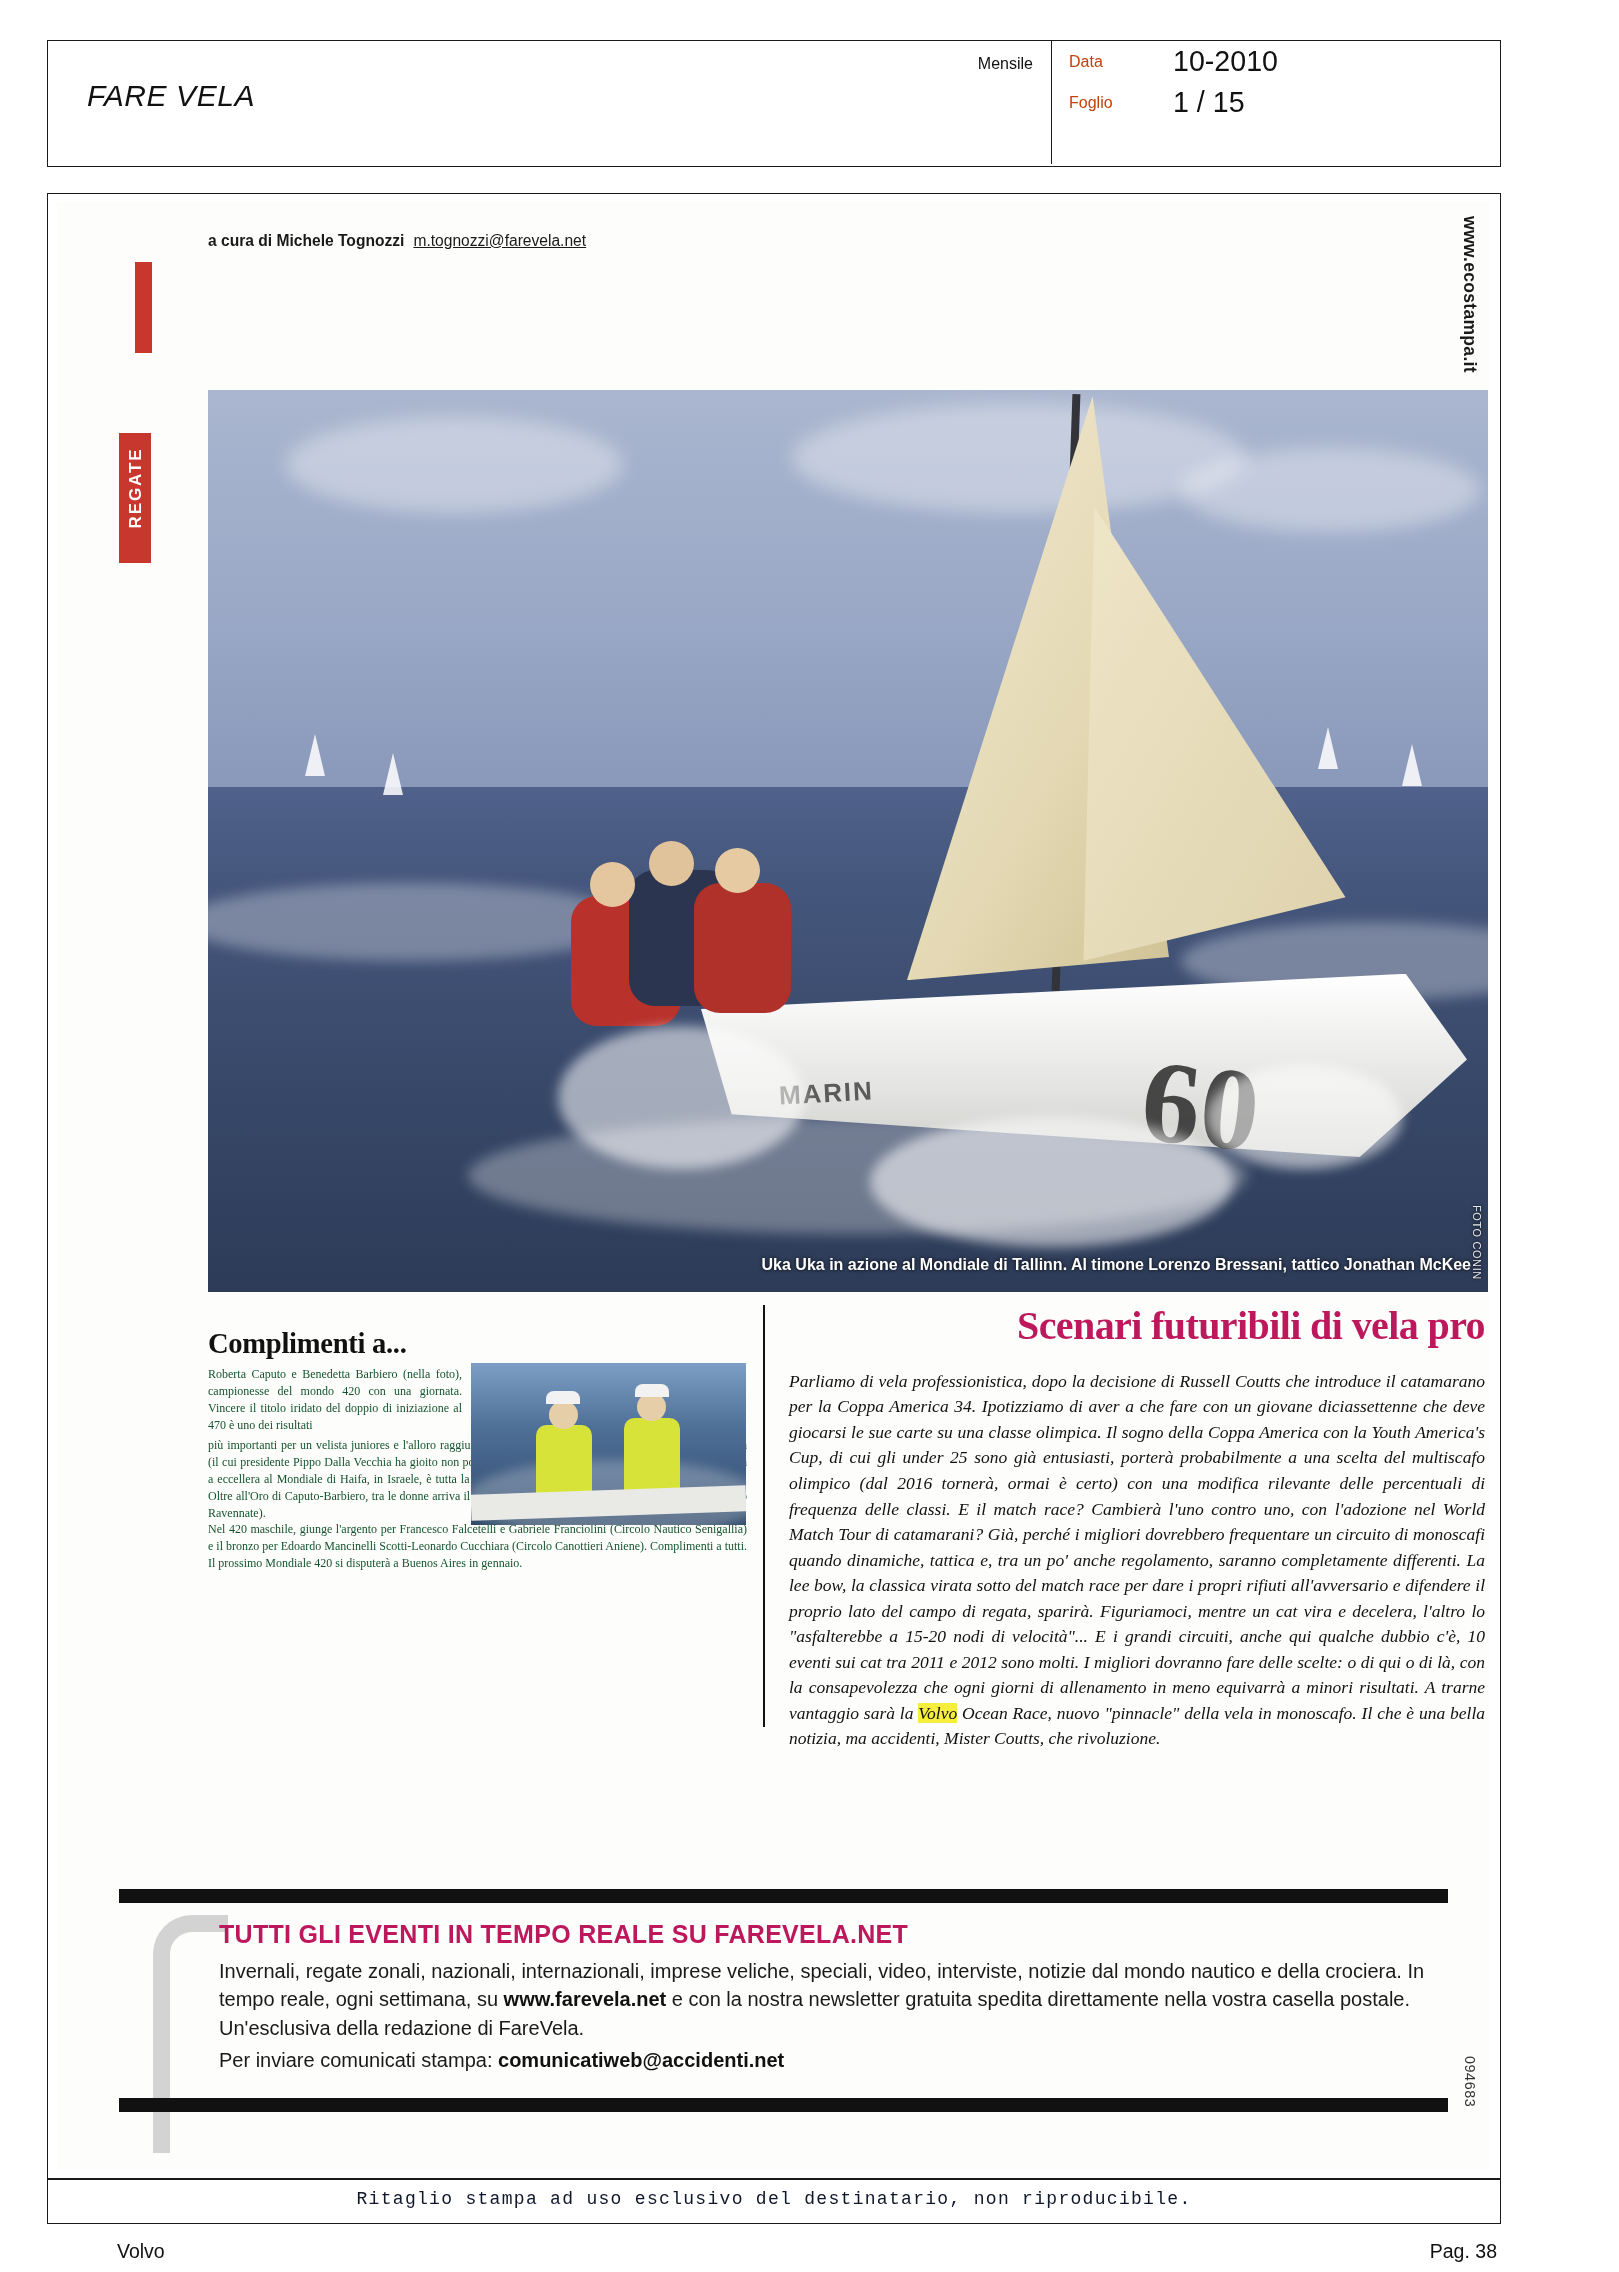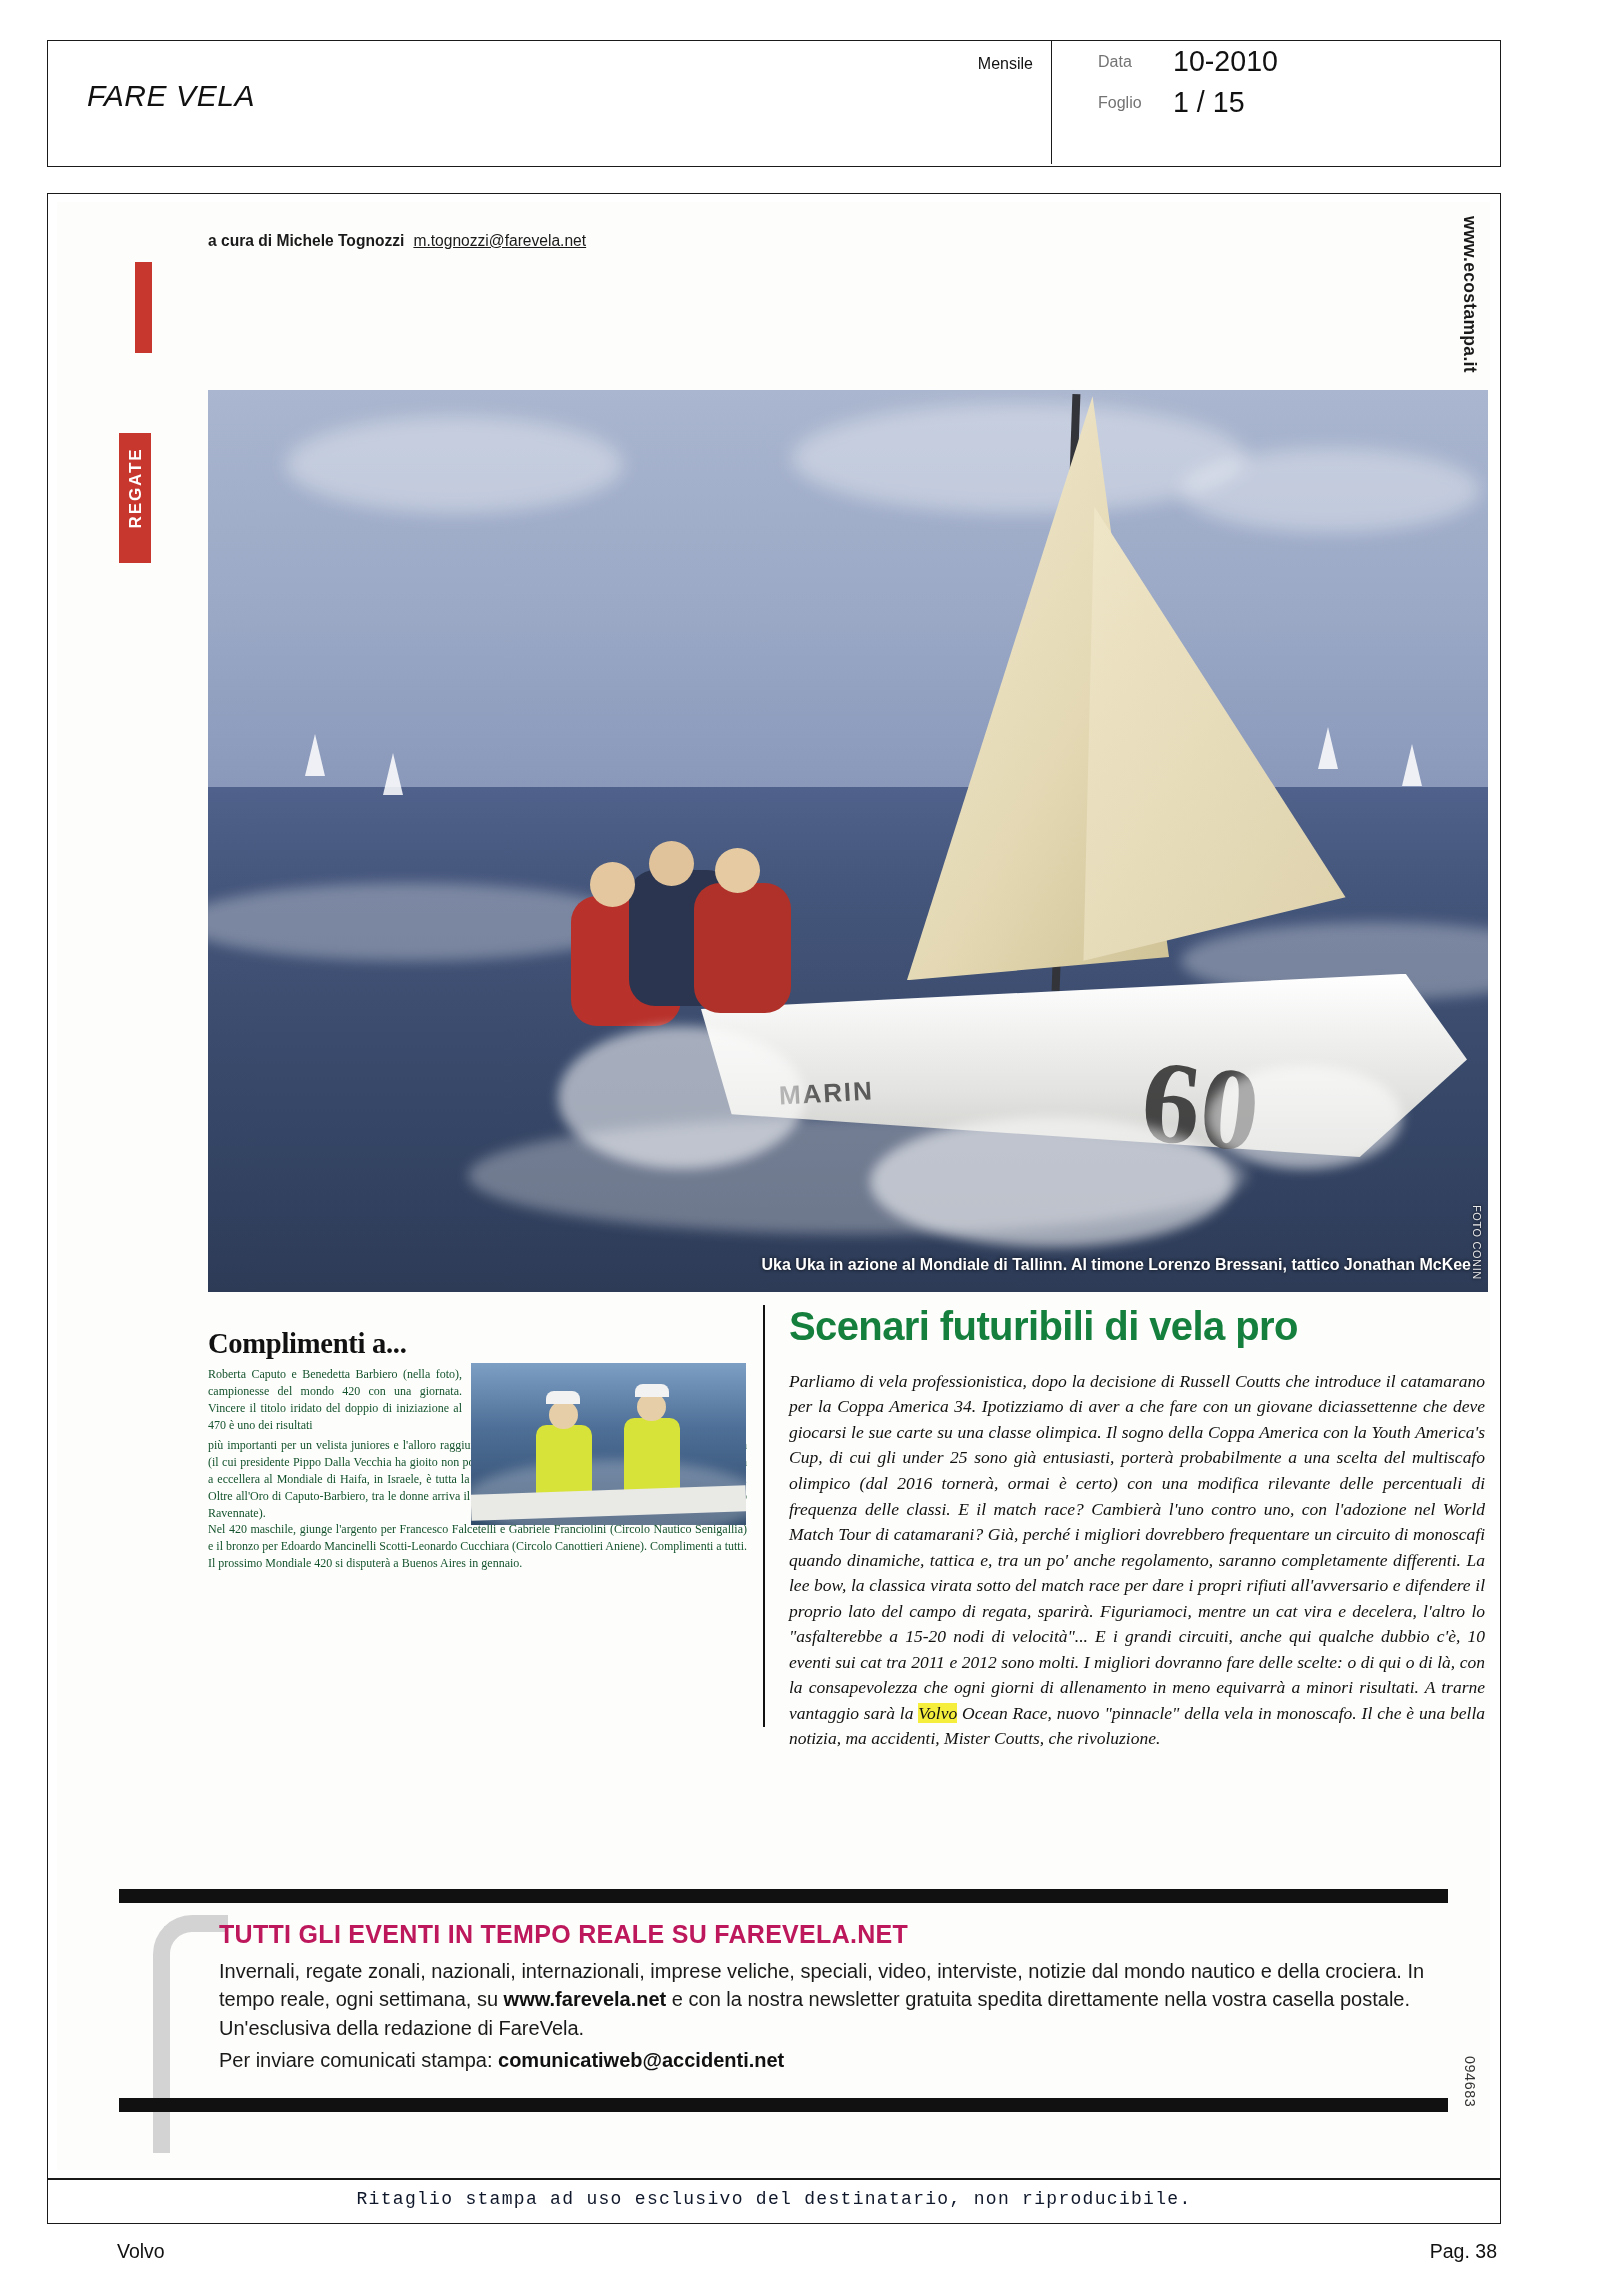--- a/index.html
+++ b/index.html
@@ -62,22 +62,21 @@
   }
   .meta-row {
     position: relative;
     height: 41px;
   }
   .meta-label {
     position: absolute;
     left: 17px;
     top: 11.7px;
     font-size: 16px;
-    color: #737373;
-    margin-left: 29px;
+    color: #c2410c;
   }
   .meta-value {
     position: absolute;
     left: 121px;
     top: 3.9px;
     font-size: 28.6px;
     color: #111;
   }
 
   
@@ -375,27 +374,28 @@
   }
   .vrule {
     position: absolute;
     left: 706px;
     top: 1103px;
     width: 1.9px;
     height: 422px;
     background: #111;
   }
   .headline {
-    font-family: Liberation Sans, sans-serif;
+    font-family: Liberation Serif, serif;
     font-size: 40px;
     font-weight: bold;
-    color: #15803d;
+    color: #be185d;
     letter-spacing: -0.6px;
     margin: 0 0 22px 0;
     line-height: 1.05;
+    text-align: right;
   }
   .body-text {
     font-family: "Liberation Serif", serif;
     font-style: italic;
     font-size: 17.5px;
     line-height: 1.46;
     color: #111;
     text-align: justify;
   }
   .hl {

